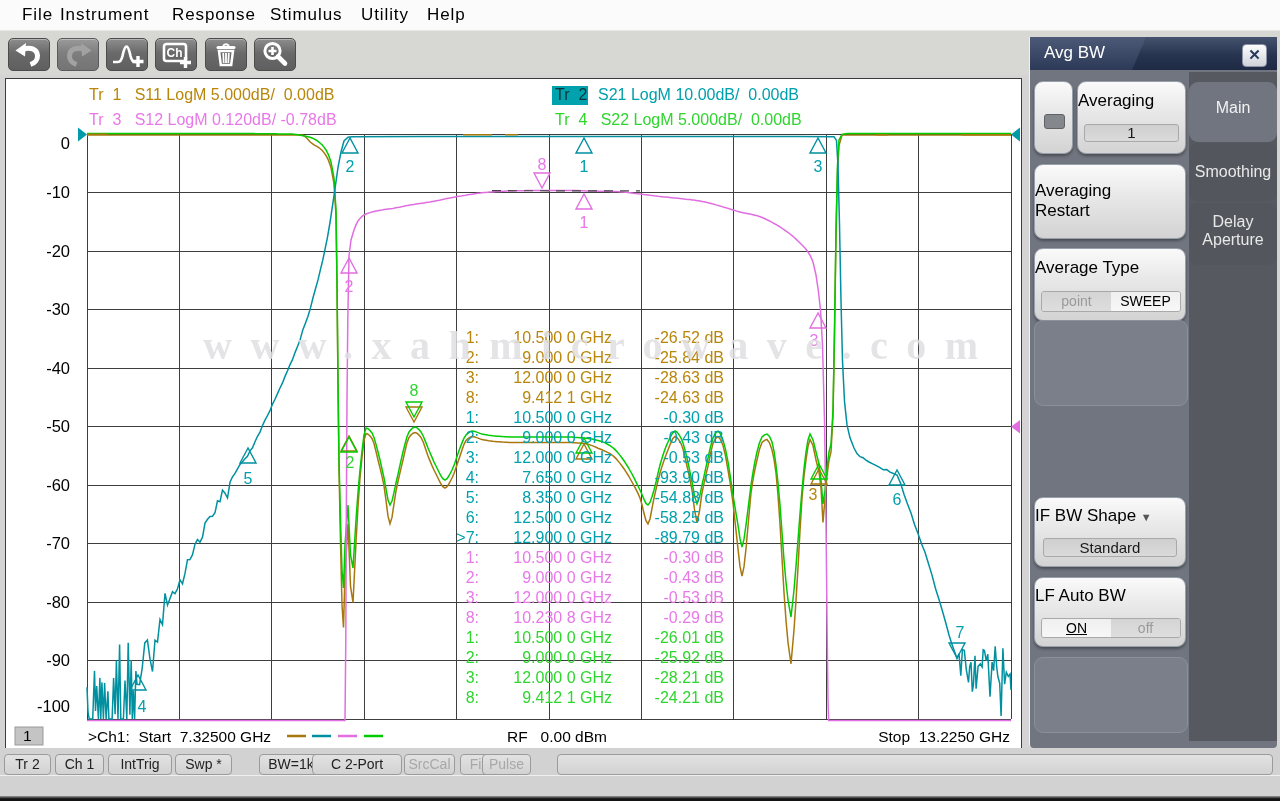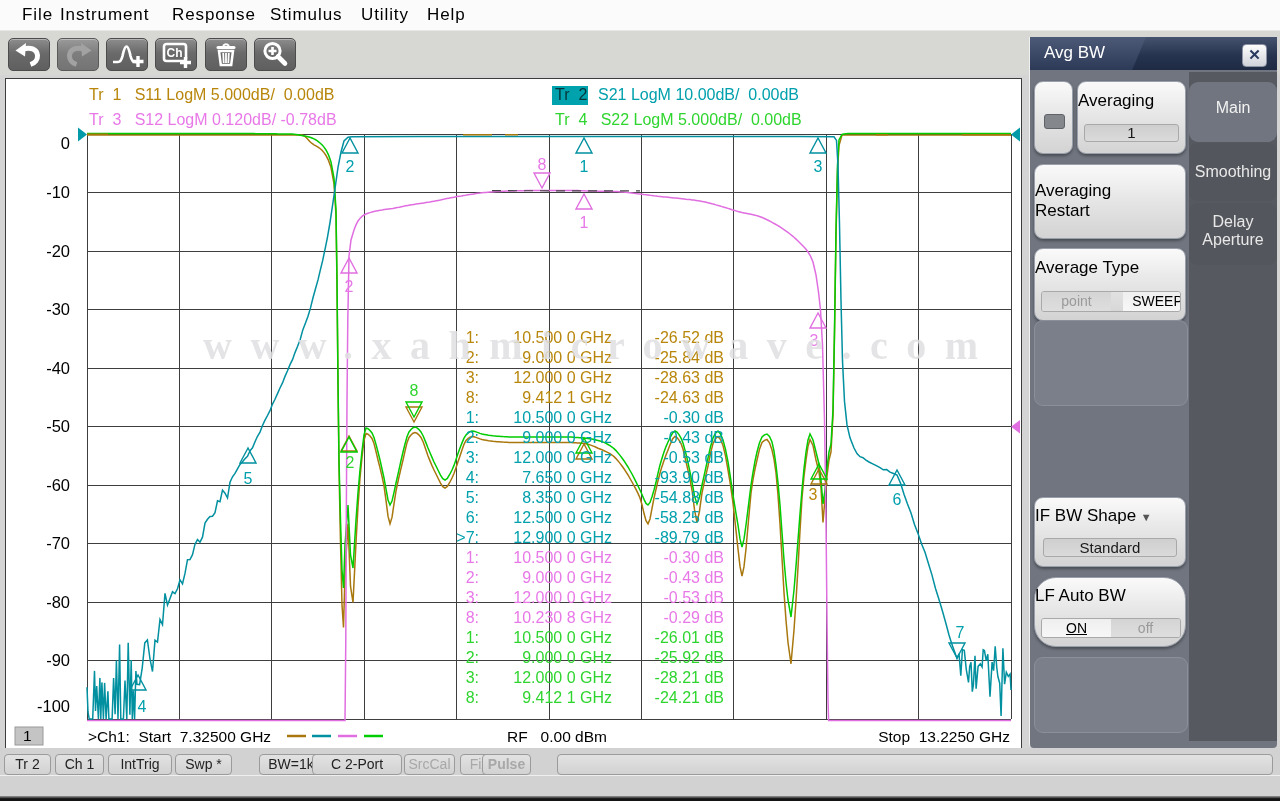--- a/index.html
+++ b/index.html
@@ -258,29 +258,29 @@
     <div class="t" style="top:9px;">Averaging</div>
     <div class="inset" style="left:6px;top:42px;width:93px;height:16px;line-height:16px;">1</div>
   </div>
   <div class="pbtn" style="left:4px;top:127px;width:150px;height:73px;">
     <div class="t" style="top:16px;">Averaging<br>Restart</div>
   </div>
   <div class="pbtn" style="left:4px;top:211px;width:150px;height:71px;">
     <div class="t" style="top:9px;">Average Type</div>
     <div style="position:absolute;left:6px;top:42px;width:138px;height:19px;border:1px solid #a9a9a9;border-radius:3px;overflow:hidden;">
       <div style="position:absolute;left:0;top:0;width:69px;height:19px;background:linear-gradient(#d4d4d4,#dedede);color:#9a9a9a;font-size:14px;text-align:center;line-height:19px;">point</div>
-      <div style="position:absolute;left:69px;top:0;width:69px;height:19px;background:linear-gradient(#efefef,#f7f7f7);color:#000;font-size:14px;text-align:center;line-height:19px;margin-left:12px;">SWEEP</div>
+      <div style="position:absolute;left:69px;top:0;width:69px;height:19px;background:linear-gradient(#efefef,#f7f7f7);color:#000;font-size:14px;text-align:center;line-height:19px;">SWEEP</div>
     </div>
   </div>
   <div class="slot" style="top:283px;height:84px;"></div>
   <div class="pbtn" style="left:4px;top:460px;width:150px;height:68px;">
     <div class="t" style="top:8px;">IF BW Shape <span style="font-size:11px;color:#555;">▼</span></div>
     <div class="inset" style="left:8px;top:40px;width:132px;height:17px;line-height:17px;">Standard</div>
   </div>
-  <div class="pbtn" style="left:4px;top:540px;width:150px;height:68px;border-radius:22px;">
+  <div class="pbtn" style="left:4px;top:540px;width:150px;height:68px;">
     <div class="t" style="top:8px;">LF Auto BW</div>
     <div style="position:absolute;left:6px;top:40px;width:138px;height:18px;border:1px solid #a9a9a9;border-radius:3px;overflow:hidden;">
       <div style="position:absolute;left:0;top:0;width:69px;height:18px;background:linear-gradient(#efefef,#f7f7f7);color:#000;font-size:14px;text-align:center;line-height:18px;text-decoration:underline;">ON</div>
       <div style="position:absolute;left:69px;top:0;width:69px;height:18px;background:linear-gradient(#d4d4d4,#dedede);color:#9a9a9a;font-size:14px;text-align:center;line-height:18px;">off</div>
     </div>
   </div>
   <div class="slot" style="top:620px;height:74px;"></div>
   <div style="position:absolute;left:159px;top:35px;width:88px;height:669px;background:#56595f;"></div>
   <div style="position:absolute;left:159px;top:45px;width:88px;height:60px;background:#70757f;border-radius:9px;"></div>
   <div class="tablbl" style="top:62px;">Main</div>
@@ -289,18 +289,18 @@
 </div>
 <div id="botbar" class="abs">
   <div class="bbtn" style="left:4px;width:45px;">Tr 2</div>
   <div class="bbtn" style="left:55px;width:47px;">Ch 1</div>
   <div class="bbtn" style="left:108px;width:62px;">IntTrig</div>
   <div class="bbtn" style="left:175px;width:55px;">Swp *</div>
   <div class="bbtn" style="left:235px;width:62px;margin-left:24px;">BW=1k</div>
   <div class="bbtn" style="left:312px;width:88px;">C  2-Port</div>
   <div class="bbtn dis" style="left:404px;width:49px;">SrcCal</div>
   <div class="bbtn dis" style="left:460px;width:36px;text-align:center;">Fix</div>
-  <div class="bbtn dis" style="left:482px;width:47px;font-weight:bold;">Pulse</div>
+  <div class="bbtn dis" style="left:482px;width:47px;">Pulse</div>
   <div class="bbtn" style="left:557px;width:714px;"></div>
 </div>
 <div id="strip2" class="abs"></div>
 <div id="strip3" class="abs"></div>
 <div id="watermark" class="abs">www.xahmicrowave.com</div>
 
 </body></html>

